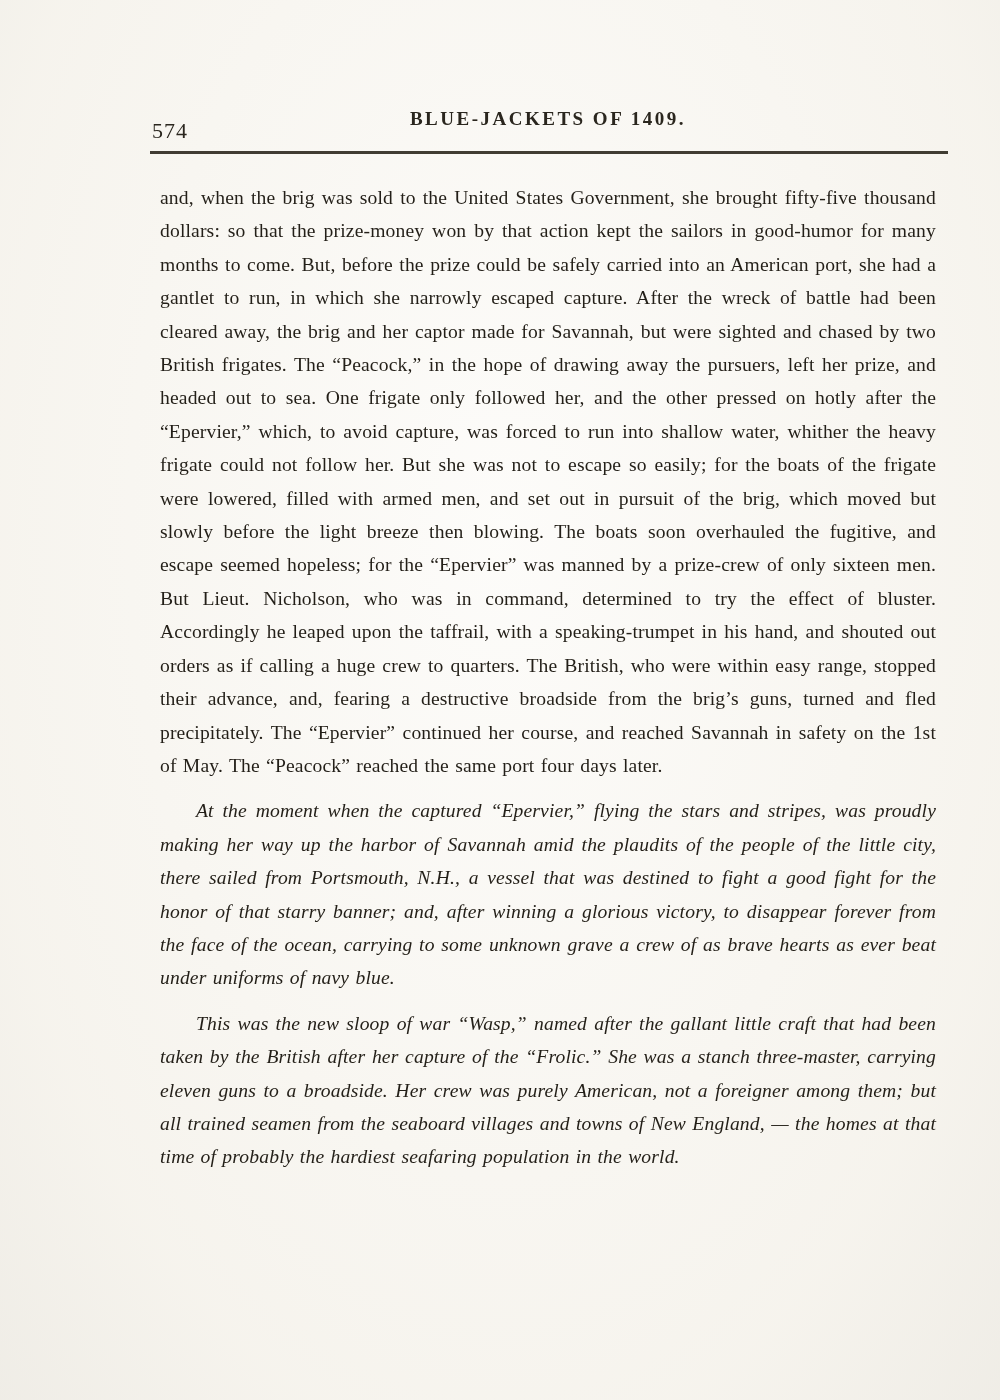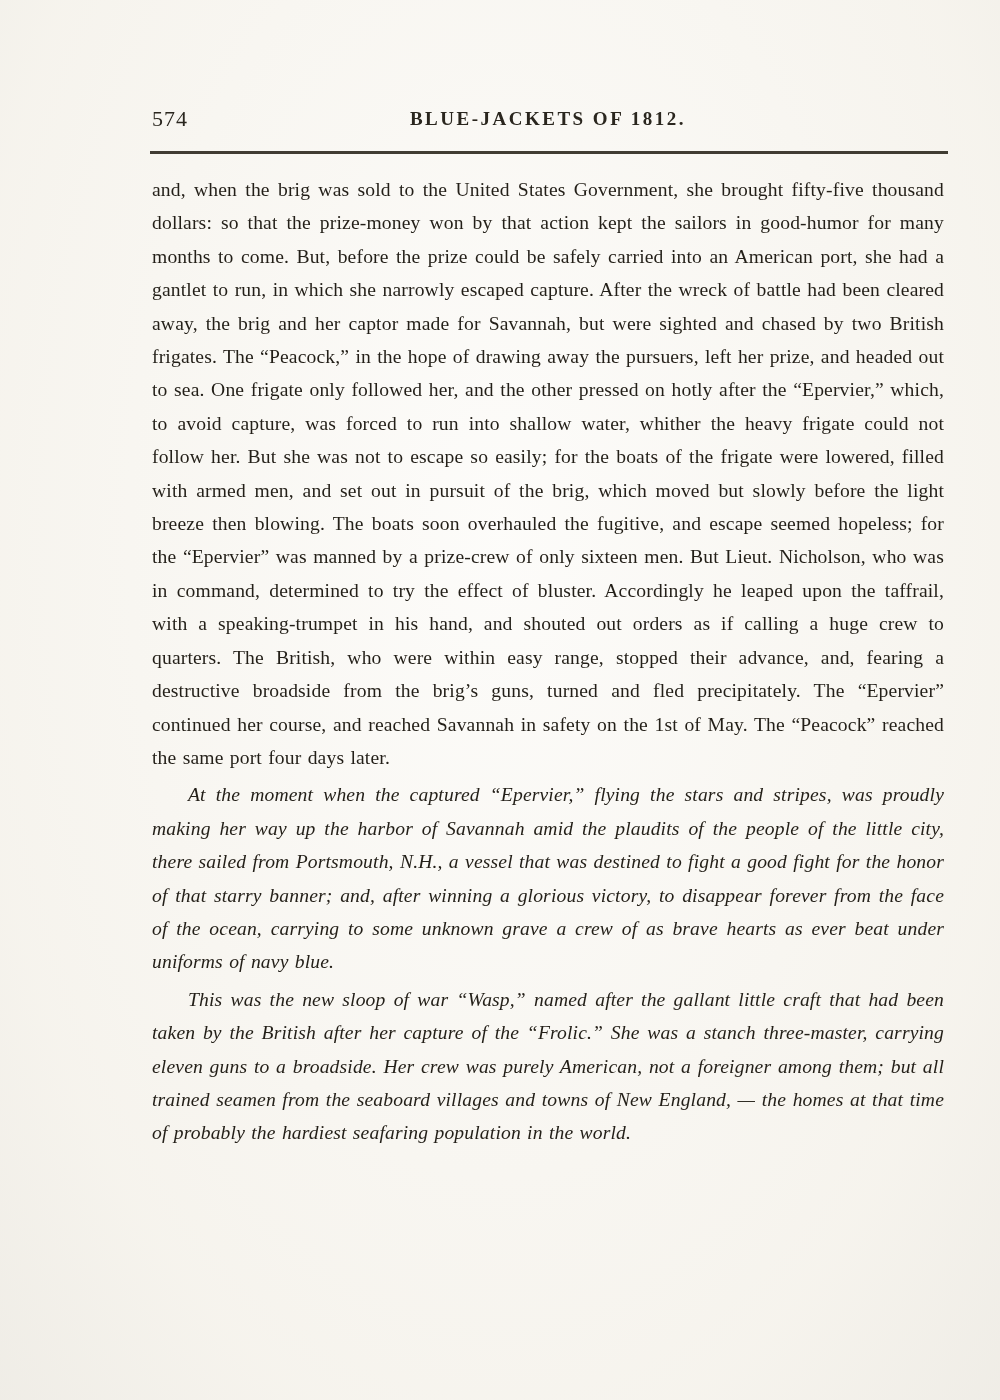--- a/index.html
+++ b/index.html
@@ -26,21 +26,21 @@
   .page-header {
     position: absolute;
     left: 148px;
     top: 106px;
     width: 800px;
     height: 36px;
   }
   .page-number {
     position: absolute;
     left: 4px;
-    top: 0;
+    top: 12px;
     font-size: 22px;
     letter-spacing: 1px;
     color: #2a261e;
   }
   .running-title {
     position: absolute;
     left: 0;
     right: 0;
     top: 2px;
     text-align: center;
@@ -64,37 +64,37 @@
     top: 169px;
     width: 800px;
     font-size: 19.6px;
     line-height: 33.4px;
     text-align: justify;
     letter-spacing: 0.15px;
     word-spacing: 1.2px;
     color: #231f18;
   }
   .page-body p {
-    margin: 4px;
+    margin: 12px;
     padding: 0;
     text-indent: 0;
   }
   .page-body p.indent {
     text-indent: 36px;
     font-style: italic;
   }
 </style>
 </head>
 <body>
 
 <div class="book-page">
 
   <div class="page-header">
     <span class="page-number">574</span>
-    <span class="running-title">BLUE-JACKETS OF 1812.</span>
+    <span class="running-title">BLUE-JACKETS OF 1409.</span>
   </div>
 
   <div class="header-rule"></div>
 
   <div class="page-body">
     <p>and, when the brig was sold to the United States Government, she brought fifty-five thousand dollars: so that the prize-money won by that action kept the sailors in good-humor for many months to come. But, before the prize could be safely carried into an American port, she had a gantlet to run, in which she narrowly escaped capture. After the wreck of battle had been cleared away, the brig and her captor made for Savannah, but were sighted and chased by two British frigates. The “Peacock,” in the hope of drawing away the pursuers, left her prize, and headed out to sea. One frigate only followed her, and the other pressed on hotly after the “Epervier,” which, to avoid capture, was forced to run into shallow water, whither the heavy frigate could not follow her. But she was not to escape so easily; for the boats of the frigate were lowered, filled with armed men, and set out in pursuit of the brig, which moved but slowly before the light breeze then blowing. The boats soon overhauled the fugitive, and escape seemed hopeless; for the “Epervier” was manned by a prize-crew of only sixteen men. But Lieut. Nicholson, who was in command, determined to try the effect of bluster. Accordingly he leaped upon the taffrail, with a speaking-trumpet in his hand, and shouted out orders as if calling a huge crew to quarters. The British, who were within easy range, stopped their advance, and, fearing a destructive broadside from the brig’s guns, turned and fled precipitately. The “Epervier” continued her course, and reached Savannah in safety on the 1st of May. The “Peacock” reached the same port four days later.</p>
     <p class="indent">At the moment when the captured “Epervier,” flying the stars and stripes, was proudly making her way up the harbor of Savannah amid the plaudits of the people of the little city, there sailed from Portsmouth, N.H., a vessel that was destined to fight a good fight for the honor of that starry banner; and, after winning a glorious victory, to disappear forever from the face of the ocean, carrying to some unknown grave a crew of as brave hearts as ever beat under uniforms of navy blue.</p>
     <p class="indent">This was the new sloop of war “Wasp,” named after the gallant little craft that had been taken by the British after her capture of the “Frolic.” She was a stanch three-master, carrying eleven guns to a broadside. Her crew was purely American, not a foreigner among them; but all trained seamen from the seaboard villages and towns of New England, — the homes at that time of probably the hardiest seafaring population in the world.</p>
   </div>
 

